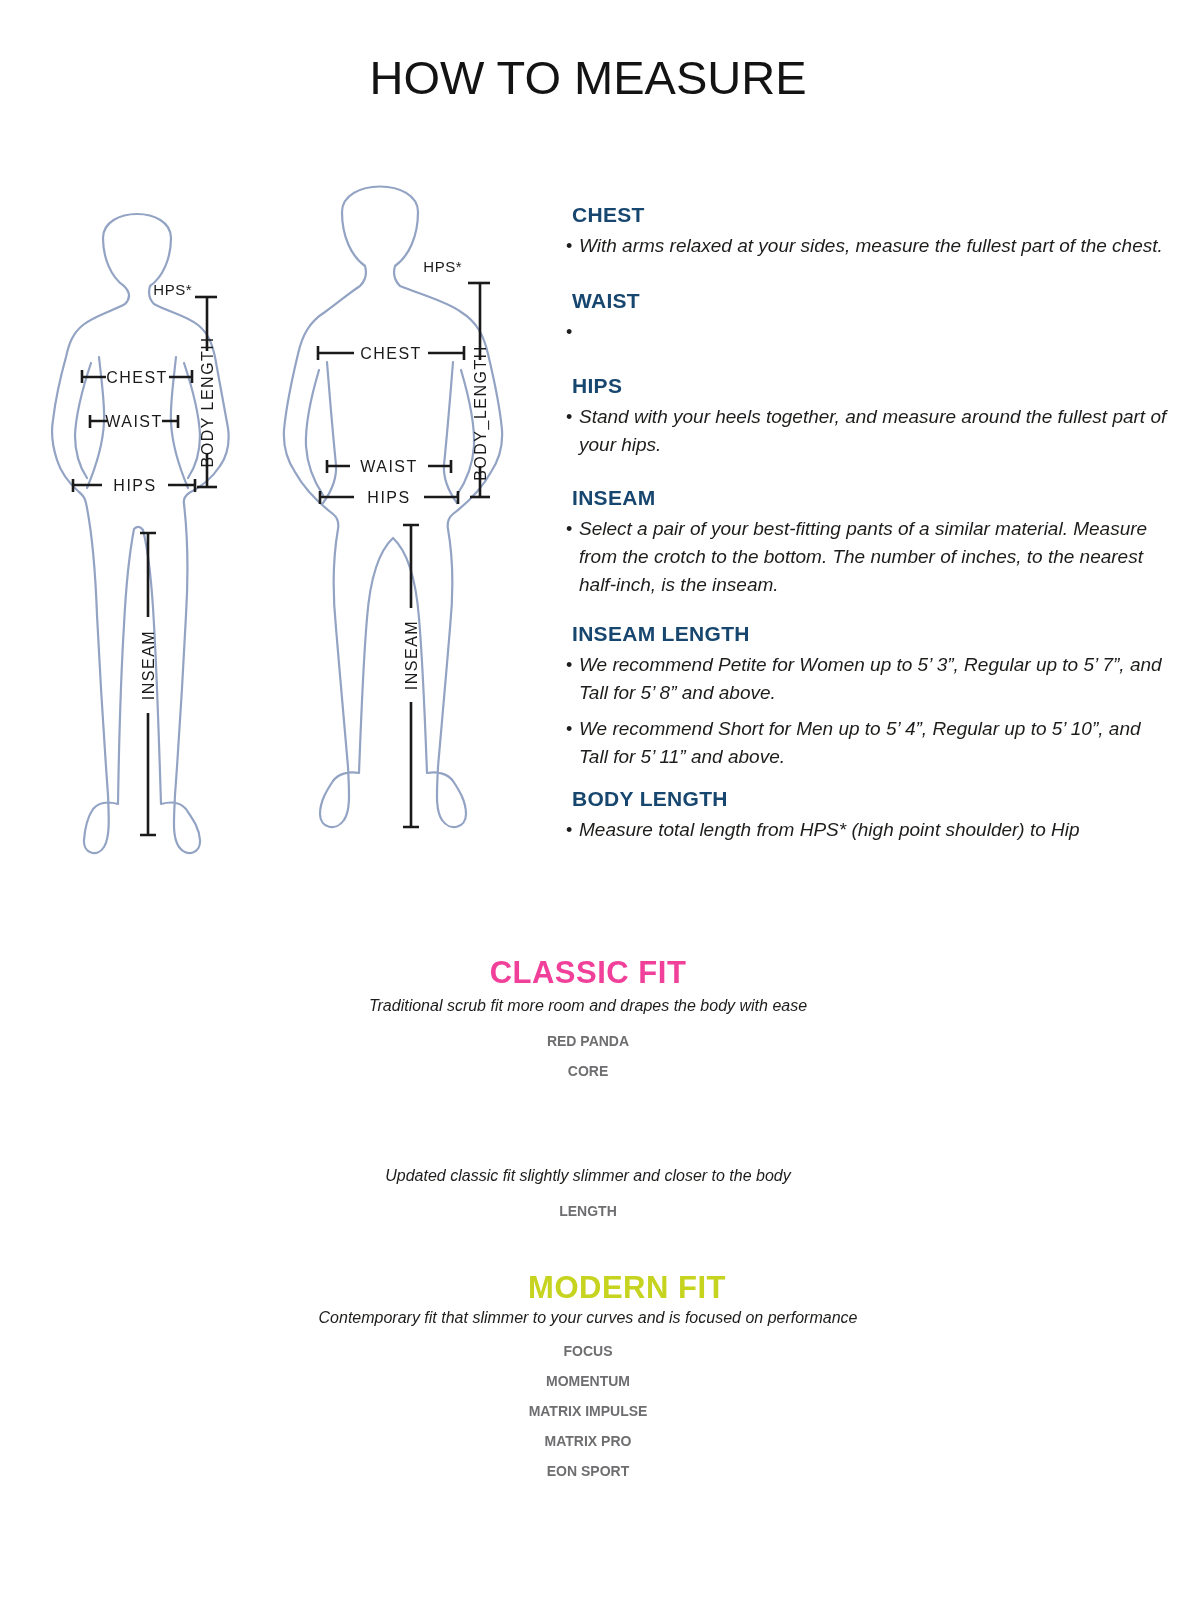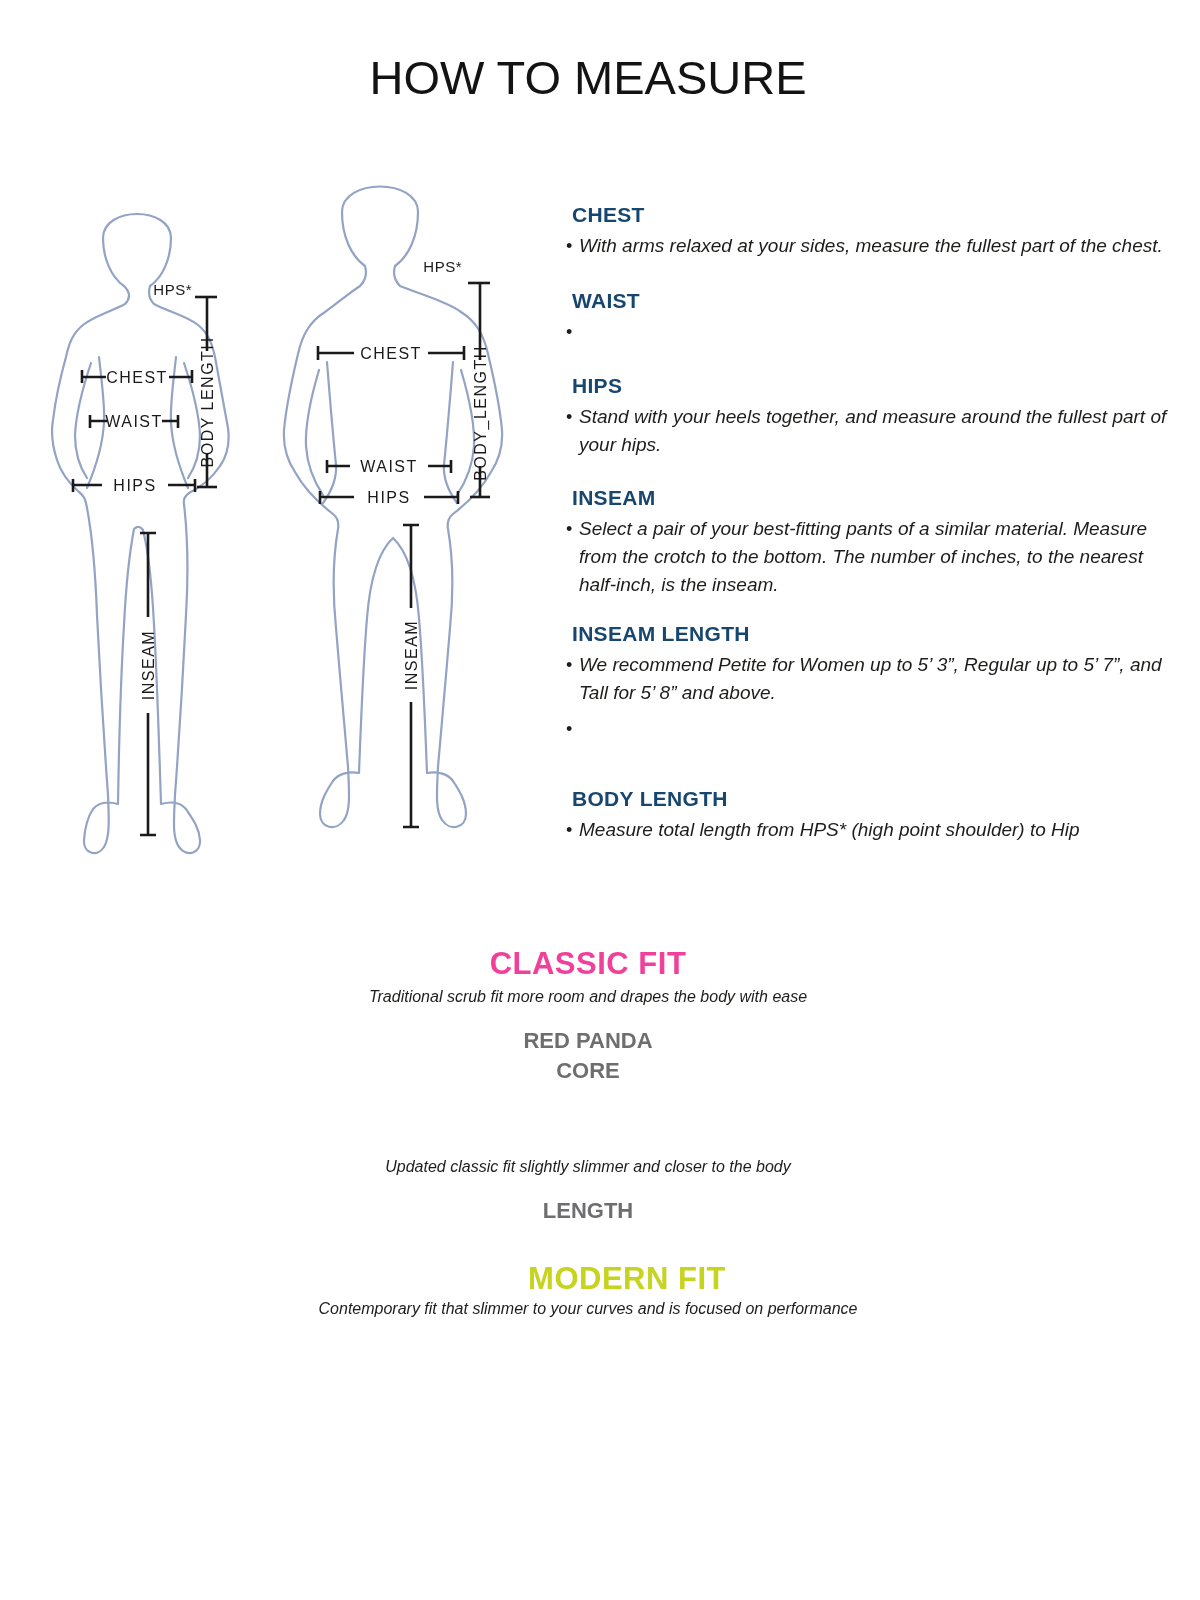--- a/index.html
+++ b/index.html
@@ -16,25 +16,25 @@
   .hps-label{font-size:15px;letter-spacing:0.5px;}
   
   .sec{position:absolute;left:552px;width:618px;}
   .sec h3{margin:0 0 5px 20px;font-size:21px;font-weight:bold;letter-spacing:0.3px;}
   .sec ul{list-style:none;margin:0;padding:0 0 0 14px;}
   .sec li{position:relative;padding-left:13px;font-style:italic;font-size:19px;
           line-height:28px;color:#1d1d1b;}
   .sec li + li{margin-top:8px;}
   .blt{position:absolute;left:0;top:0;font-style:normal;font-size:18px;color:#1d1d1b;}
   
-  .cblock{position:absolute;left:0;width:1176px;text-align:center;}
+  .cblock{position:absolute;left:0;width:1176px;text-align:center;margin-top:9px;}
   .fit-title{font-size:31px;font-weight:bold;letter-spacing:0.5px;}
   .fit-desc{font-size:16px;font-style:italic;color:#1d1d1b;}
   .brands{list-style:none;margin:0;padding:0;}
-  .brands li{font-size:22px;font-weight:bold;line-height:30px;text-align:center;}
+  .brands li{font-size:14px;font-weight:bold;line-height:30px;text-align:center;}
 </style>
 </head>
 <body>
 
 <div class="page">
 
   <div class="title">HOW TO MEASURE</div>
 
   <svg class="fig fig-female" width="250" height="700" viewBox="0 0 250 700">
     <g fill="none" stroke="currentColor" stroke-width="2.2" stroke-linecap="round" stroke-linejoin="round" style="color:#93a3c4">
@@ -134,21 +134,21 @@
     <h3 style="color: rgb(23, 70, 111);">INSEAM</h3>
     <ul>
       <li><span class="blt">•</span><span>Select a pair of your best-fitting pants of a similar material. Measure from the crotch to the bottom. The number of inches, to the nearest half-inch, is the inseam.</span></li>
     </ul>
   </div>
 
   <div class="sec" style="top:622px">
     <h3 style="color: rgb(23, 70, 111);">INSEAM LENGTH</h3>
     <ul>
       <li><span class="blt">•</span><span>We recommend Petite for Women up to 5’ 3”, Regular up to 5’ 7”, and Tall for 5’ 8” and above.</span></li>
-      <li><span class="blt">•</span></li>
+      <li><span class="blt">•</span><span>We recommend Short for Men up to 5’ 4”, Regular up to 5’ 10”, and Tall for 5’ 11” and above.</span></li>
     </ul>
   </div>
 
   <div class="sec" style="top:787px">
     <h3 style="color: rgb(23, 70, 111);">BODY LENGTH</h3>
     <ul>
       <li><span class="blt">•</span><span>Measure total length from HPS* (high point shoulder) to Hip</span></li>
     </ul>
   </div>
 
@@ -159,14 +159,21 @@
     <li style="color: rgb(110, 110, 113);">CORE</li>
   </ul>
 
   <div class="cblock fit-desc" style="top:1158px">Updated classic fit slightly slimmer and closer to the body</div>
   <ul class="cblock brands" style="top:1196px">
     <li style="color: rgb(110, 110, 113);">LENGTH</li>
   </ul>
 
   <div class="cblock fit-title" style="top: 1261px; color: rgb(198, 211, 31); padding-left: 39px;">MODERN FIT</div>
   <div class="cblock fit-desc" style="top:1300px">Contemporary fit that slimmer to your curves and is focused on performance</div>
+  <ul class="cblock brands" style="top:1336px">
+    <li style="color: rgb(110, 110, 113);">FOCUS</li>
+    <li style="color: rgb(110, 110, 113);">MOMENTUM</li>
+    <li style="color: rgb(110, 110, 113);">MATRIX IMPULSE</li>
+    <li style="color: rgb(110, 110, 113);">MATRIX PRO</li>
+    <li style="color: rgb(110, 110, 113);">EON SPORT</li>
+  </ul>
 
 </div>
 
 </body></html>

